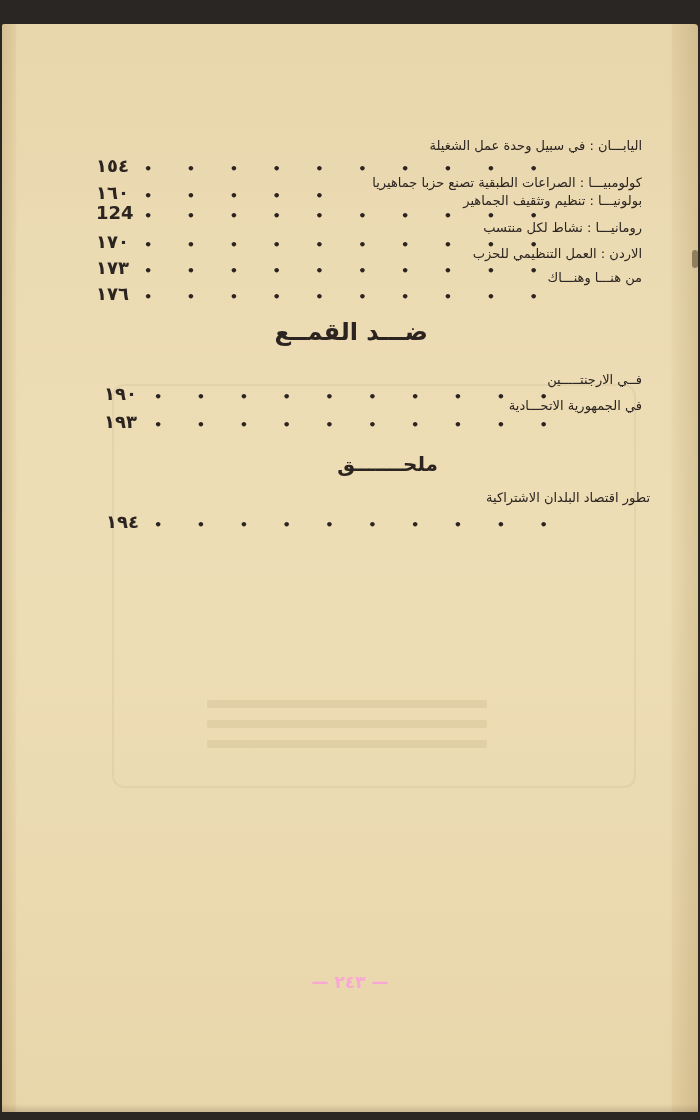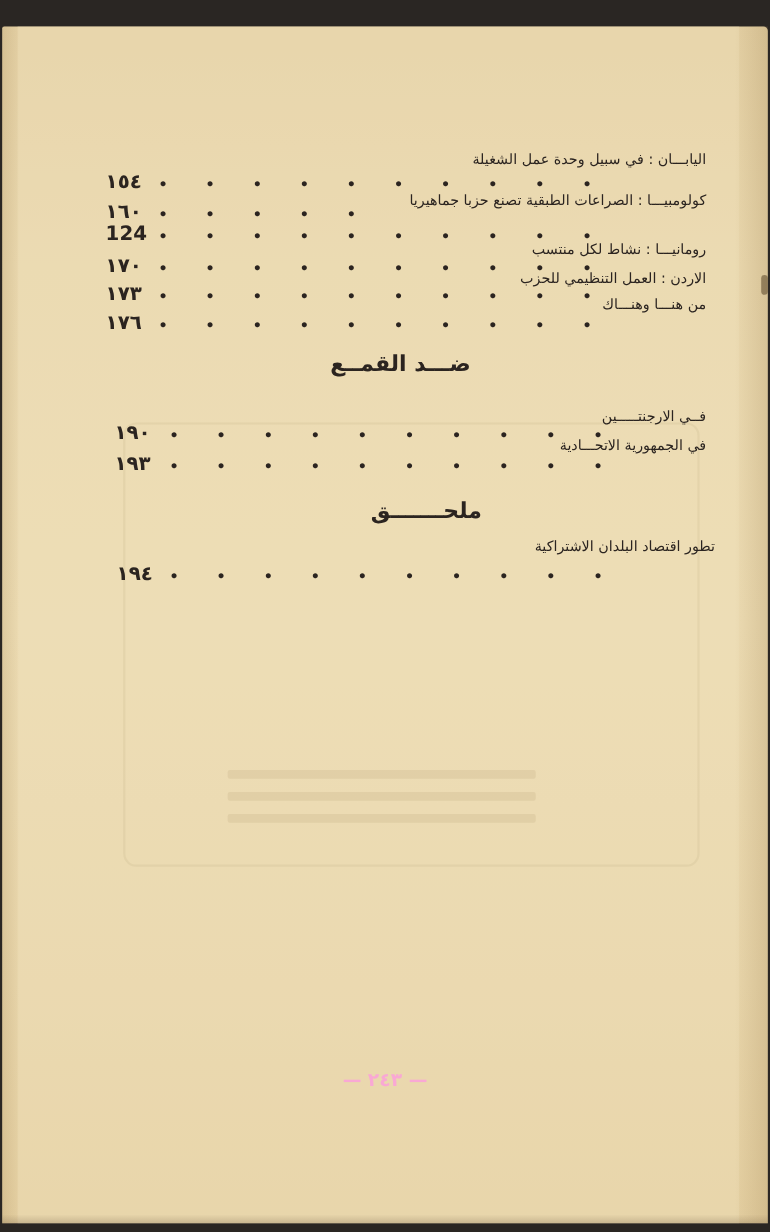--- a/index.html
+++ b/index.html
@@ -87,21 +87,21 @@
       white-space: nowrap;
     }
     .title-main {
       top: 82px;
       right: 222px;
       font-size: 19px;
     }
     .title-suppression {
       top: 318px;
       right: 272px;
-      font-size: 20px;
+      font-size: 24px;
     }
     .title-appendix {
       top: 452px;
       right: 262px;
       font-size: 20px;
       letter-spacing: 2px;
     }
     .entry {
       position: absolute;
       right: 58px;
@@ -179,20 +179,21 @@
     <span class="entry-page" style="bottom:-10px;">١٥٤</span>
   </div>
 
   <div class="entry" style="top:175px;">
     <span class="entry-label">كولومبيـــا : الصراعات الطبقية تصنع حزبا جماهيريا</span>
     <span class="entry-dots" style="left:48px; width:180px; overflow:hidden;">• • • • • • • • • •</span>
     <span class="entry-page">١٦٠</span>
   </div>
 
   <div class="entry" style="top:193px;">
+    <span class="entry-label">بولونيـــا : تنظيم وتثقيف الجماهير</span>
     <span class="entry-dots" style="bottom:-2px;">• • • • • • • • • •</span>
     <span class="entry-page" style="bottom:-2px;">124</span>
   </div>
 
   <div class="entry" style="top:220px;">
     <span class="entry-label">رومانيـــا : نشاط لكل منتسب</span>
     <span class="entry-dots" style="bottom:-4px;">• • • • • • • • • •</span>
     <span class="entry-page" style="bottom:-4px;">١٧٠</span>
   </div>
 

